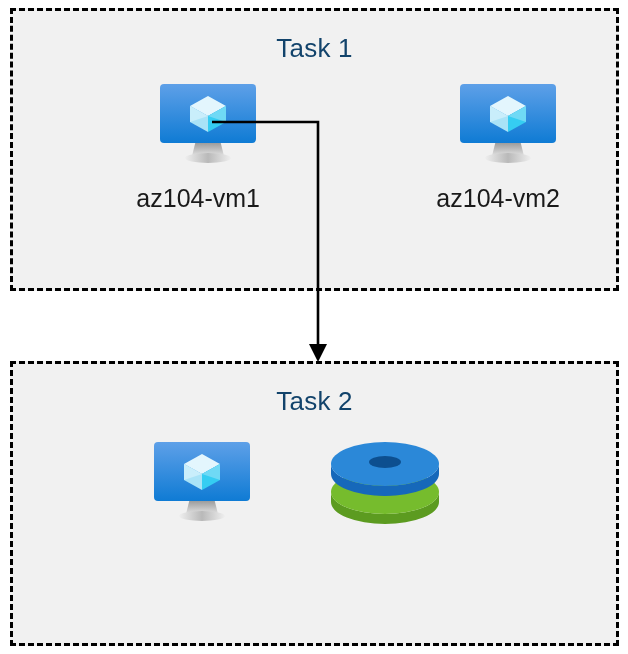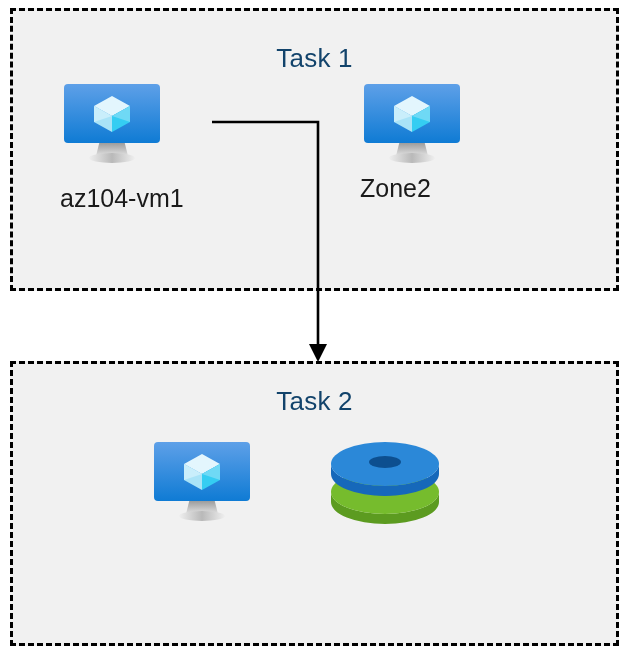--- a/index.html
+++ b/index.html
@@ -34,28 +34,28 @@
     position: absolute;
     left: 0;
     width: 100%;
     text-align: center;
     color: #12436b;
     font-size: 26px;
     font-family: "Liberation Sans", sans-serif;
     letter-spacing: 0.2px;
     white-space: nowrap;
   }
-  #task1-title { top: 32px; }
+  #task1-title { top: 22px; }
   #task2-title { top: 22px; }
 
   
   .vm-node {
     position: absolute;
     width: 200px;
-    text-align: left;
+    text-align: right;
   }
   #vm1-node { left: 60px;  top: 80px; }
   #vm2-node { left: 360px; top: 80px; }
 
   .vm-caption {
     margin-top: 10px;
     font-size: 25px;
     line-height: 33px;
     color: #1a1a1a;
     font-family: "Liberation Sans", sans-serif;
@@ -181,21 +181,21 @@
         <rect x="4" y="4" width="96" height="59" rx="4" ry="4" fill="url(#scr2)"></rect>
         <g>
           <path d="M52 16 L70 26 L52 36 L34 26 Z" fill="#e3f6fd"></path>
           <path d="M34 26 L52 36 L52 52 L34 42 Z" fill="#a9e3f7"></path>
           <path d="M70 26 L52 36 L52 52 L70 42 Z" fill="#35cdf2"></path>
           <path d="M34 26 L52 36 L34 42 Z" fill="#c9eefb"></path>
           <path d="M70 26 L52 36 L70 42 Z" fill="#6fd9f5"></path>
         </g>
       </svg>
     </span>
-    <div class="vm-caption" style="margin-top:0">Zone2</div>
+    <div class="vm-caption">az104-vm2</div>
   </div>
 
   <div class="task-box" id="task2-box">
     <div class="task-title" id="task2-title">Task 2</div>
   </div>
 
   <div id="task2-icon-row">
 
     <span class="monitor-icon" id="task2-vm-icon">
       <svg width="104" height="88" viewBox="0 0 104 88" xmlns="http://www.w3.org/2000/svg">

